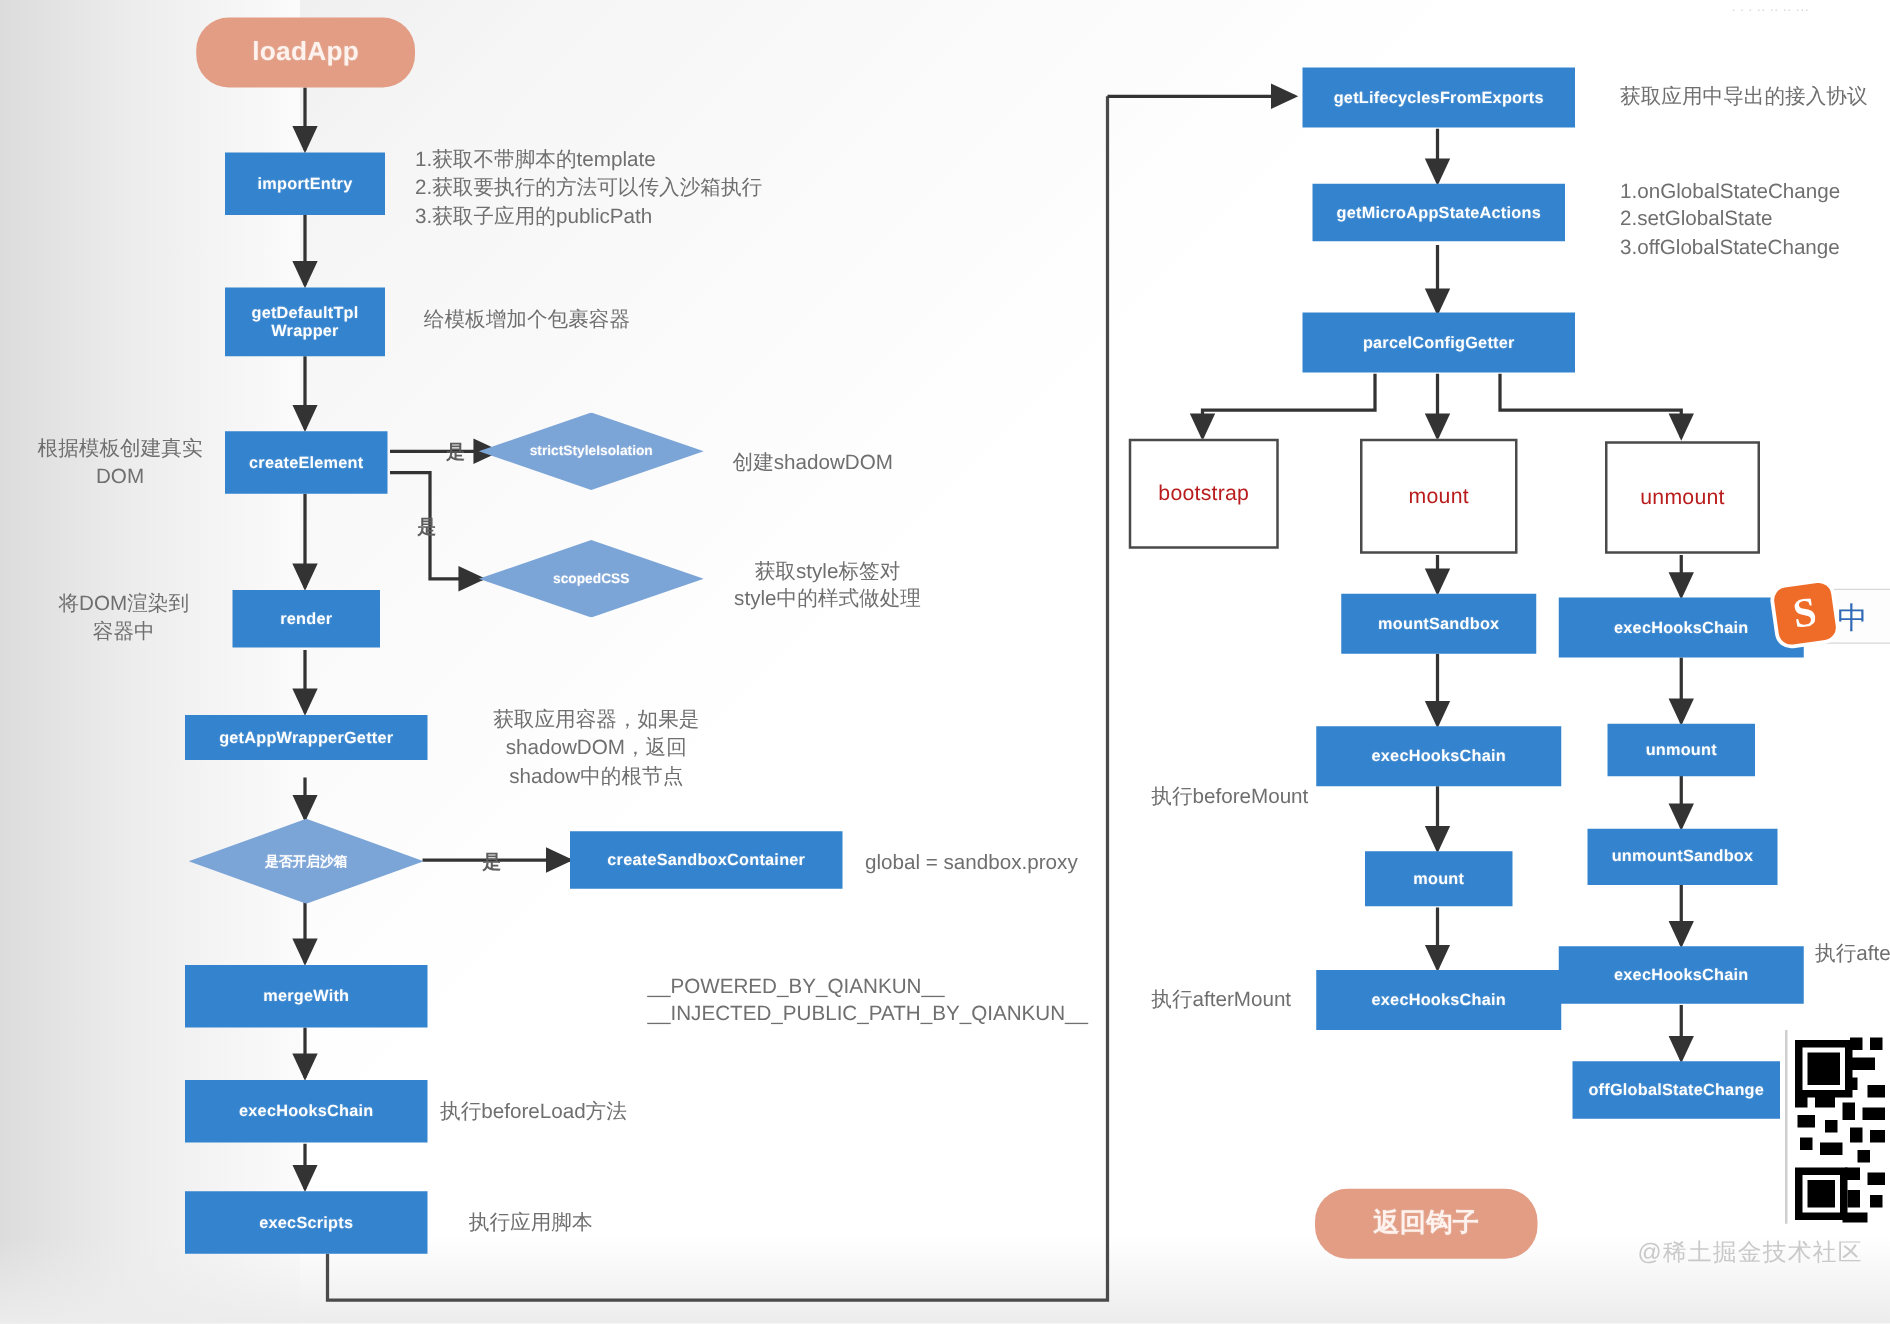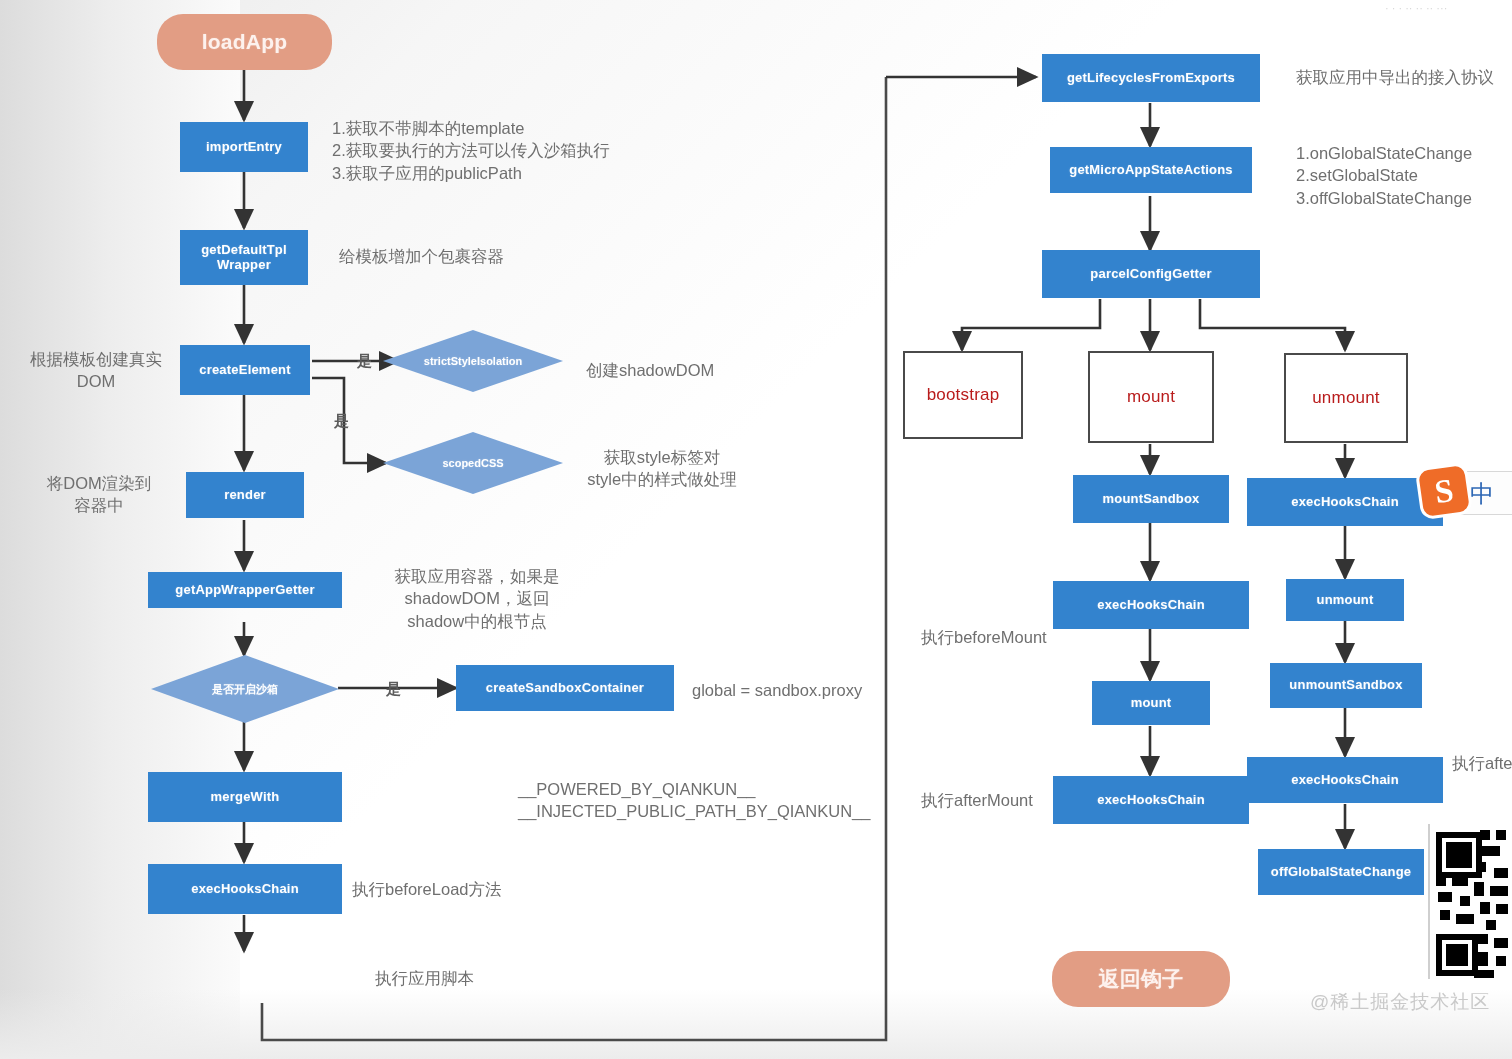--- a/index.html
+++ b/index.html
@@ -263,20 +263,21 @@
 
   <div class="diamond" style="left:151px; top:655px; width:188px; height:68px;">
     <div class="dshape"></div>
     <div class="dlabel">是否开启沙箱</div>
   </div>
 
   <div class="node blue" style="left:148px; top:772px; width:194px; height:50px;">mergeWith</div>
 
   <div class="node blue" style="left:148px; top:864px; width:194px; height:50px;">execHooksChain</div>
 
+  <div class="node blue" style="left:148px; top:953px; width:194px; height:50px;">execScripts</div>
 
   <div class="diamond" style="left:383px; top:330px; width:180px; height:62px;">
     <div class="dshape"></div>
     <div class="dlabel">strictStyleIsolation</div>
   </div>
 
   <div class="diamond" style="left:383px; top:432px; width:180px; height:62px;">
     <div class="dshape"></div>
     <div class="dlabel">scopedCSS</div>
   </div>

